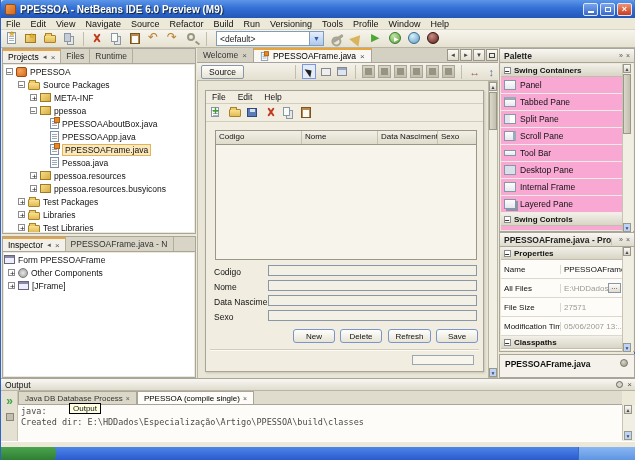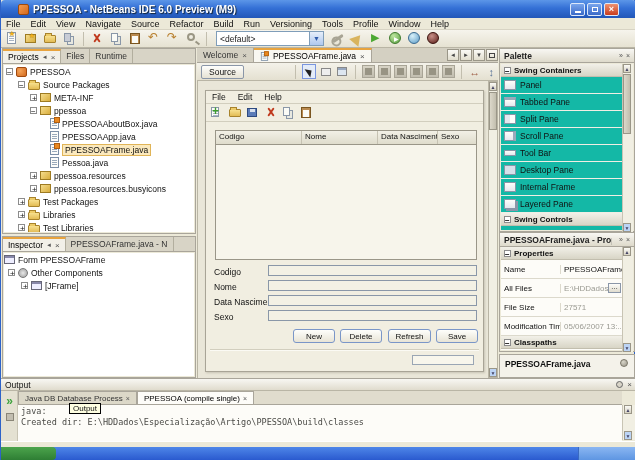--- a/index.html
+++ b/index.html
@@ -1,20 +1,20 @@
 <!DOCTYPE html>
 <html><head>
 <meta charset="utf-8">
 <style>
   *{margin:0;padding:0;box-sizing:border-box;}
   html,body{width:635px;height:460px;overflow:hidden;}
   body{font-family:"Liberation Sans","DejaVu Sans",sans-serif;font-size:8.5px;color:#111;background:#ECE9D8;}
   .app{position:absolute;inset:0;width:635px;height:460px;border-left:1px solid #2E63C8;border-right:1px solid #2E63C8;background:#ECE9D8;}
   
-  .titlebar{position:absolute;left:0;top:0;width:635px;height:18px;background:linear-gradient(180deg,#5C96E8 0%,#3470D6 45%,#2257B8 100%);display:flex;align-items:center;padding:0 17px;border-radius:4px 4px 0 0;}
+  .titlebar{position:absolute;left:0;top:0;width:635px;height:18px;background:linear-gradient(180deg,#5C96E8 0%,#3470D6 45%,#2257B8 100%);display:flex;align-items:center;padding:0 4px;border-radius:4px 4px 0 0;}
   .title-icon{width:11px;height:11px;background:linear-gradient(135deg,#F59B4E,#D2691E);border:1px solid #9C4A0E;border-radius:2px;margin-right:4px;flex:none;}
   .title-text{color:#fff;font-weight:bold;font-size:10px;text-shadow:1px 1px 1px #123;white-space:nowrap;overflow:hidden;flex:1;}
   .winbtn{width:15px;height:13px;margin-left:2px;border:1px solid #DCE8FA;border-radius:2px;display:flex;align-items:center;justify-content:center;color:#fff;font-size:8px;flex:none;}
   .winbtn.min{background:linear-gradient(#79A5EC,#3A6AC8);}
   .winbtn.res{background:linear-gradient(#79A5EC,#3A6AC8);}
   .winbtn.cls{background:linear-gradient(#EE9270,#C83C1E);font-size:9px;font-weight:bold;}
   .g-minbar{display:block;width:6px;height:2px;background:#fff;margin-top:6px;}
   .g-resbox{display:block;width:6px;height:5px;border:1px solid #fff;}
   .g-x::before{content:"×";}
   
@@ -118,21 +118,21 @@
   .flabel{position:absolute;left:8px;font-size:8.5px;}
   .finput{position:absolute;left:62px;width:209px;height:11px;background:#F3F1E5;border:1px solid #8A97A8;}
   .fbtn{position:absolute;top:238px;height:14px;border:1px solid #7A96C8;border-radius:3px;background:linear-gradient(#FEFEFB,#E8E4D6);font-size:8px;display:flex;align-items:center;justify-content:center;}
   .fsep{position:absolute;left:4px;right:4px;top:258px;height:1px;background:#D2CEBE;box-shadow:0 1px 0 #FBFAF4;}
   .fstatus{position:absolute;left:206px;top:264px;width:62px;height:10px;background:#F8F6EC;border:1px solid #9AA6B4;}
   
   .phead{height:14px;background:linear-gradient(#F8F7F3,#DEDACB);border-bottom:1px solid #A9A59A;display:flex;align-items:center;padding:0 4px;font-size:8.5px;font-weight:bold;color:#222;}
   .phead .sp{flex:1;}
   .phead .hic{font-size:7px;color:#555;margin-left:3px;font-weight:normal;}
   .psec{height:13px;background:linear-gradient(#F2F0E8,#D8D5C6);border-bottom:1px solid #C2BEAE;display:flex;align-items:center;gap:3px;padding:0 3px;font-weight:bold;font-size:8px;}
-  .pitem{height:15px;display:flex;align-items:center;gap:4px;padding:8px 3px;background:#14b8a6;border-bottom:1px solid #F0EEE4;font-size:8.5px;white-space:nowrap;overflow:hidden;}
+  .pitem{height:15px;display:flex;align-items:center;gap:4px;padding:8px 3px;background:#f9a8d4;border-bottom:1px solid #F0EEE4;font-size:8.5px;white-space:nowrap;overflow:hidden;}
   .p-ic{width:12px;height:10px;border:1px solid #8A96A8;background:linear-gradient(#FDFDFA,#E4E8EE);flex:none;position:relative;font-size:6px;color:#445;display:flex;align-items:center;justify-content:center;}
   .prow{display:flex;height:19px;border-bottom:1px solid #DCD9CC;background:#FDFCF8;font-size:8px;align-items:center;}
   .prow .nm{width:60px;padding-left:3px;border-right:1px solid #DCD9CC;white-space:nowrap;overflow:hidden;flex:none;}
   .prow .vl{flex:1;padding-left:3px;white-space:nowrap;overflow:hidden;}
   .prow .vl.gray{color:#9A9A92;}
   .dotbtn{width:13px;height:10px;border:1px solid #8A96A8;background:linear-gradient(#FDFDFA,#E0DCCE);font-size:7px;line-height:5px;text-align:center;margin-right:1px;flex:none;}
   
   .output{position:absolute;left:0;top:378px;width:635px;height:63px;background:#ECE9D8;border-top:1px solid #A9A59A;}
   .ohead{height:12px;background:linear-gradient(#F8F7F3,#E0DCCD);border-bottom:1px solid #B9B5A5;display:flex;align-items:center;padding:0 4px;font-size:8.5px;}
   .ostrip{position:absolute;left:0;top:12px;width:17px;bottom:0;background:#E4E1D2;border-right:1px solid #C8C4B4;}
@@ -328,21 +328,21 @@
     <div class="tree" style="top:16px;">
       <div class="trow" style="">
           <span class="ic ic-win"></span>
           <span>Form PPESSOAFrame</span>
         </div>
       <div class="trow" style="padding-left:4px;">
           <span class="exp plus"></span>
           <span class="ic ic-gear"></span>
           <span>Other Components</span>
         </div>
-      <div class="trow" style="padding-left:17px;">
+      <div class="trow" style="padding-left:4px;">
           <span class="exp plus"></span>
           <span class="ic ic-win"></span>
           <span>[JFrame]</span>
         </div>
     </div>
   </div>
 
   <div class="ed-tabs">
     <span class="ed-tab">
         <span>Welcome</span>

